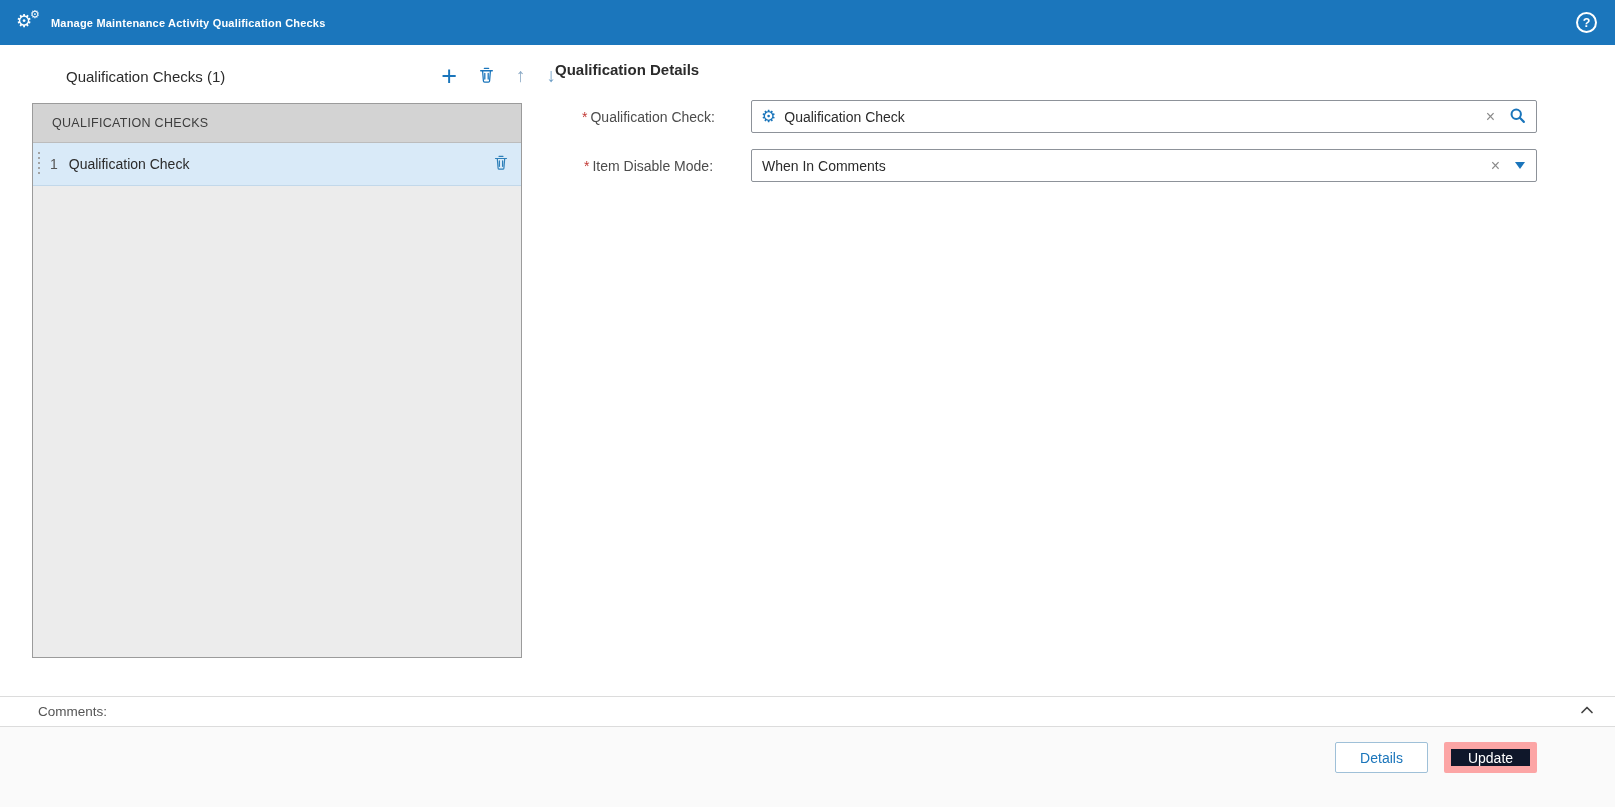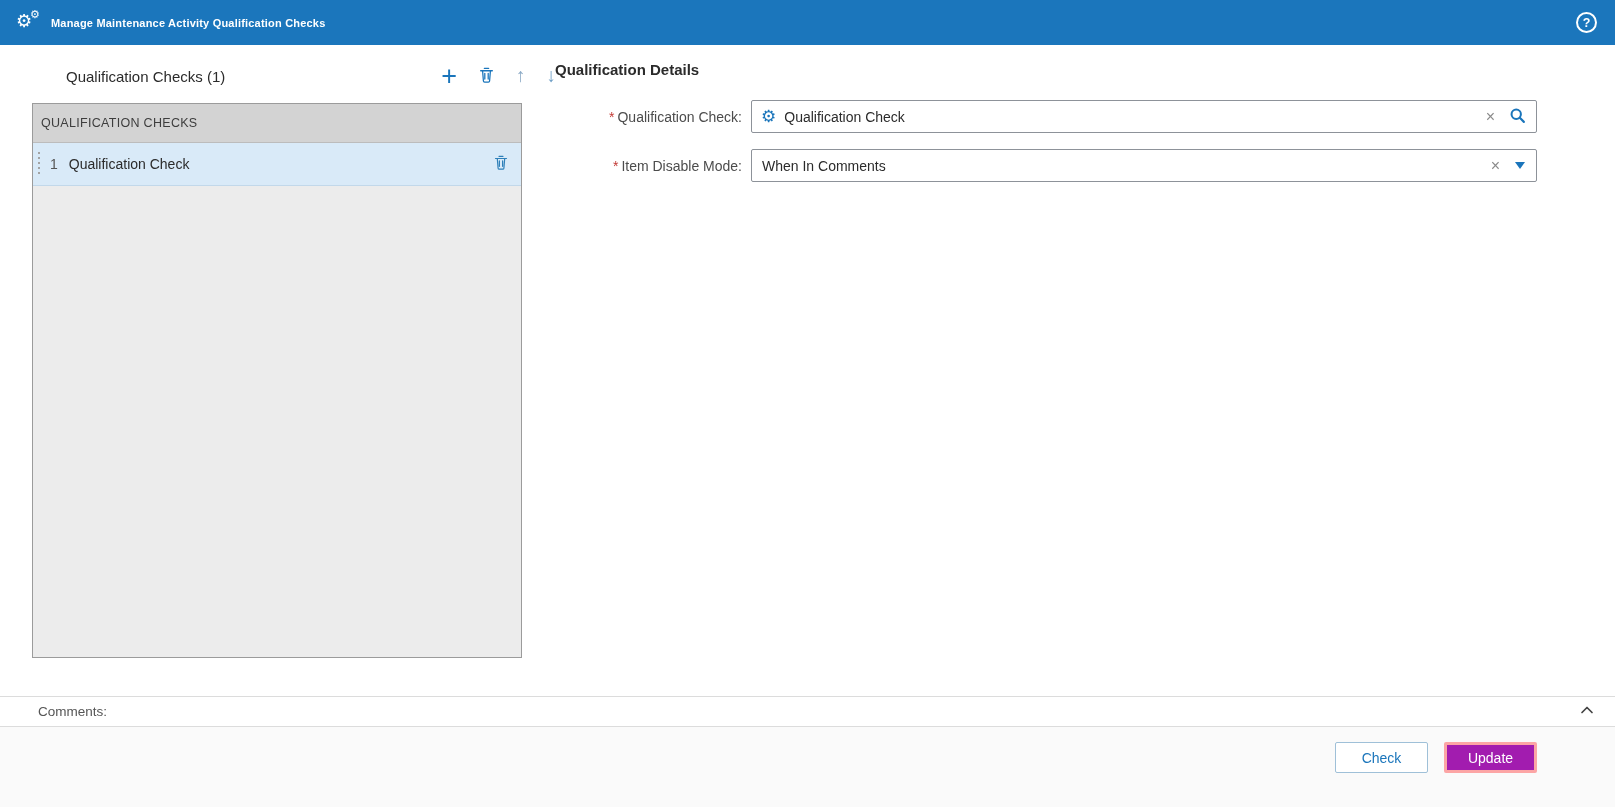--- a/index.html
+++ b/index.html
@@ -44,41 +44,41 @@
   .tb-arrow { font-size: 19px; line-height: 20px; }
   .tb-up { color: #8caac6; }
   .tb-down { color: #6f9fc6; }
 
   .listbox {
     position: absolute; left: 32px; top: 58px; width: 490px; height: 555px;
     background: #ececec; border: 1px solid #9b9b9b;
   }
   .list-header {
     height: 39px; background: #d3d3d3; border-bottom: 1px solid #bcbcbc;
-    display: flex; align-items: center; padding: 0 8px;
+    display: flex; align-items: center; padding: 0 19px;
     font-size: 12.5px; color: #3d3d3d; letter-spacing: .3px;
   }
   .list-row {
     height: 43px; background: #d9eaf8; border-bottom: 1px solid #c2d8ea;
     display: flex; align-items: center; padding: 0 12px 0 4px; cursor: pointer;
   }
   .drag {
     width: 4px; height: 24px; margin-right: 9px; cursor: grab;
     background-image: repeating-linear-gradient(to bottom, #a3a3a3 0 2px, transparent 2px 5px);
     background-size: 2px 100%; background-repeat: no-repeat; background-position: center;
   }
   .row-index { color: #555; font-size: 14px; margin-right: 11px; }
   .row-label { font-size: 14px; color: #2b2b2b; flex: 1; }
   .row-trash { background: none; border: none; padding: 0; color: #2f80b9; cursor: pointer; display: flex; }
 
   
   .details { position: absolute; left: 555px; top: 16px; right: 78px; }
   .details-title { font-size: 15px; font-weight: 700; margin: 0 0 22px 0; color: #2b2b2b; }
   .field { display: flex; align-items: center; margin-bottom: 16px; }
-  .flabel { width: 196px; text-align: right; padding-right: 9px; font-size: 14px; color: #4c4c4c; }
+  .flabel { width: 196px; text-align: center; padding-right: 9px; font-size: 14px; color: #4c4c4c; }
   .req { color: #c23934; margin-right: 3px; }
   .control {
     flex: 1; height: 33px; border: 1px solid #8d9299; border-radius: 2px;
     background: #fff; display: flex; align-items: center;
   }
   .field-icon { color: #1a75bb; font-size: 17px; line-height: 17px; margin: 0 8px 0 9px; flex: none; }
   .control .value { font-size: 14px; color: #2b2b2b; flex: 1; white-space: nowrap; overflow: hidden; }
   .dropdown .value { padding-left: 10px; }
   .clear-btn { background: none; border: none; color: #8a8a8a; font-size: 16px; line-height: 16px; padding: 0 10px; cursor: pointer; font-family: inherit; }
   .search-btn { background: none; border: none; color: #1a75bb; padding: 0 10px 0 4px; cursor: pointer; display: flex; }
@@ -97,21 +97,21 @@
   .footer {
     height: 80px; background: #fafafa;
     display: flex; justify-content: flex-end; align-items: flex-start;
     gap: 16px; padding: 15px 78px 0 0;
   }
   .btn {
     height: 31px; min-width: 93px; font-size: 14px; border-radius: 2px;
     cursor: pointer; font-family: inherit; padding: 0 16px;
   }
   .btn-cancel { background: #fff; border: 1px solid #9fc0d8; color: #1a75bb; }
-  .btn-update { background: #a21caf; border: 3px solid #fca5a5; color: #fff; }
+  .btn-update { background: #0f172a; border: 7px solid #fca5a5; color: #fff; }
 </style>
 </head>
 <body>
 
 <header class="titlebar">
   <span class="gears">
     <span class="gear-big">⚙</span>
     <span class="gear-small">⚙</span>
   </span>
   <h1 class="page-title">Manage Maintenance Activity Qualification Checks</h1>
@@ -192,15 +192,15 @@
   <button class="collapse-btn">
     <span>
       <svg width="16" height="16" viewBox="0 0 16 16" aria-hidden="true">
         <path d="M3 10.5 L8 5.5 L13 10.5" fill="none" stroke="#444" stroke-width="1.7" stroke-linecap="round" stroke-linejoin="round"></path>
       </svg>
     </span>
   </button>
 </div>
 
 <footer class="footer">
-  <button class="btn btn-cancel">Check</button>
+  <button class="btn btn-cancel">Details</button>
   <button class="btn btn-update">Update</button>
 </footer>
 
 </body></html>

